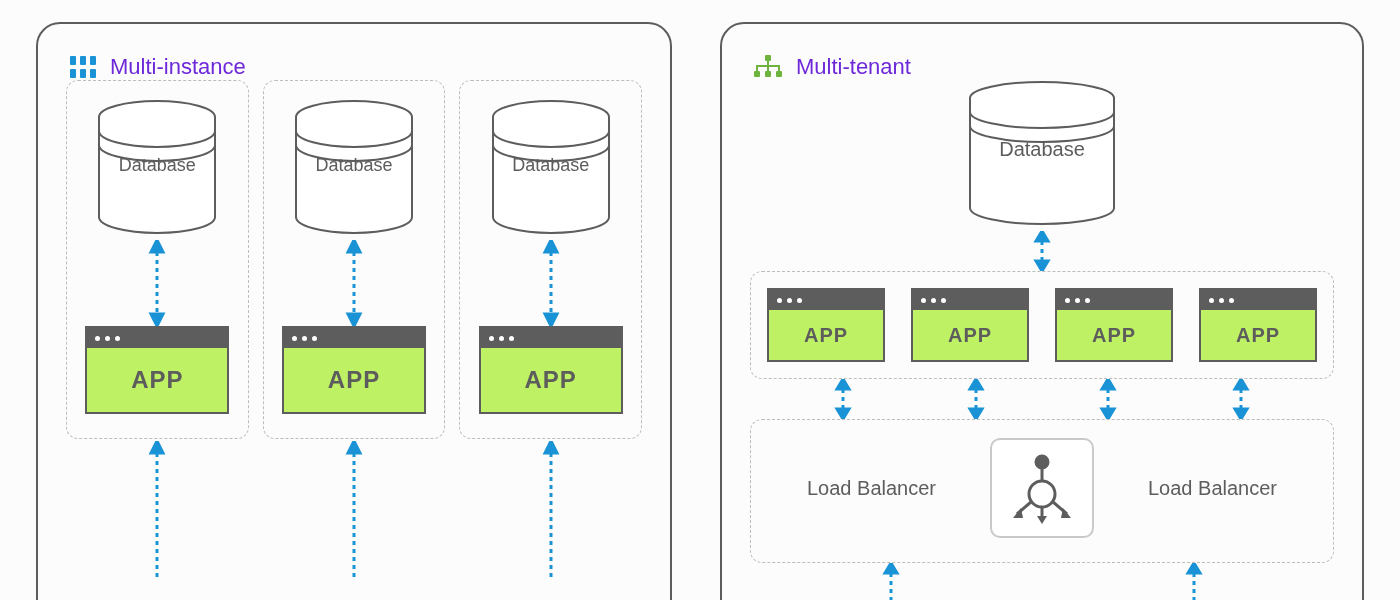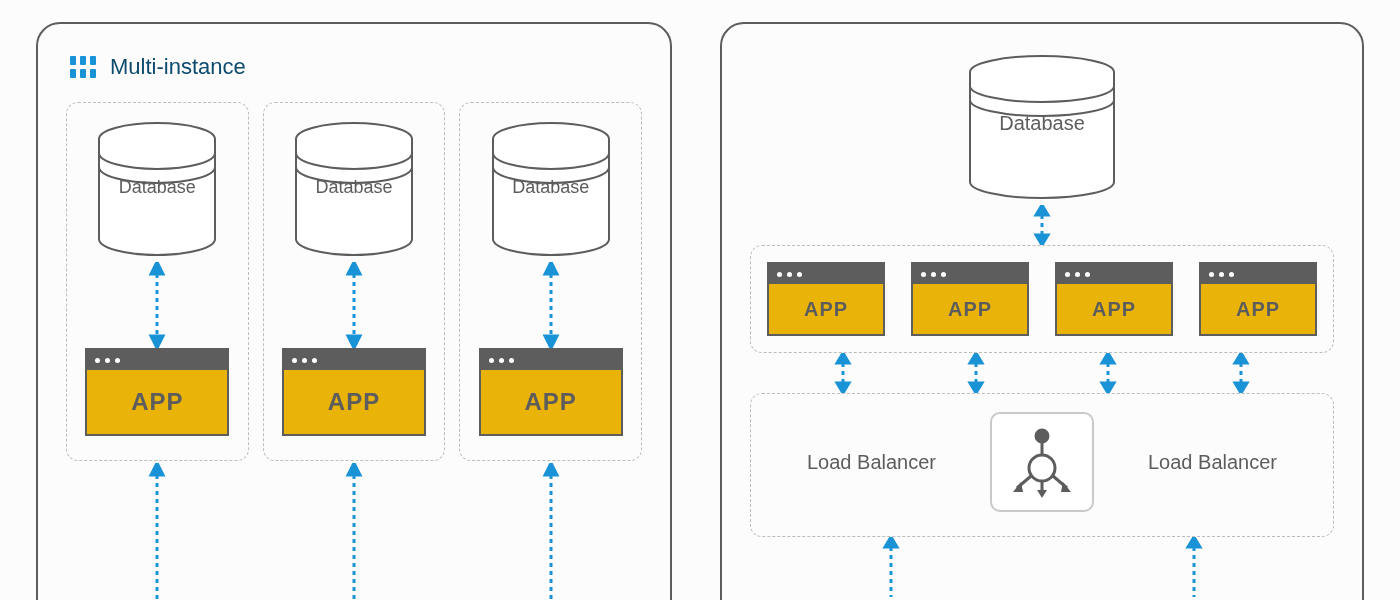--- a/index.html
+++ b/index.html
@@ -26,22 +26,21 @@
     background: #fff0; 
   }
   .panel-left  { left: 36px;  width: 636px; }
   .panel-right { left: 720px; width: 644px; }
 
   .panel-title {
     display: flex;
     align-items: center;
     gap: 14px;
     font-size: 22px;
-    color: #0c4a6e;
-    margin-bottom: 22px;
+    color: #6d28d9;
     padding-left: 4px;
   }
   .title-icon svg { display: block; }
 
   
   .mi-row {
     display: flex;
     gap: 14px;
     justify-content: space-between;
   }
@@ -72,21 +71,21 @@
   .db-large .db-label { margin-top: -92px; margin-bottom: 70px; font-size:20px; }
 
   .arrow-v { display:block; }
 
   .app {
     margin-top: 0;
     width: 144px;
   }
   .app-frame {
     border: 2px solid #5d5d5d;
-    background: #eab308;
+    background: #bef264;
   }
   .app-titlebar {
     height: 20px;
     background: #5d5d5d;
     display: flex;
     align-items: center;
     padding-left: 8px;
     gap: 5px;
   }
   .app-titlebar .dot {
@@ -305,20 +304,38 @@
             <g stroke="#1993d6" stroke-width="3" fill="#1993d6">
               <line x1="10" y1="12" x2="10" y2="140" stroke-dasharray="4 4"></line>
               <polygon points="10,0 4,12 16,12"></polygon>
             </g>
           </svg>
         </div>
     </div>
   </div>
 
   <div class="panel panel-right">
+    <div class="panel-title">
+      <span class="title-icon">
+        <svg width="28" height="24" viewBox="0 0 28 24">
+          <g fill="#6fb33f">
+            <rect x="11" y="0" width="6" height="6" rx="1"></rect>
+            <rect x="0" y="16" width="6" height="6" rx="1"></rect>
+            <rect x="11" y="16" width="6" height="6" rx="1"></rect>
+            <rect x="22" y="16" width="6" height="6" rx="1"></rect>
+          </g>
+          <g stroke="#6fb33f" stroke-width="2" fill="none">
+            <path d="M14 6 V11"></path>
+            <path d="M3 16 V11 H25 V16"></path>
+            <path d="M14 11 V16"></path>
+          </g>
+        </svg>
+      </span>
+      <span>Multi-tenant</span>
+    </div>
 
     <div class="mt-stack">
       <div class="mt-db-wrap db db-large">
         <svg width="160" height="150" viewBox="0 0 160 150">
           <g fill="#fff" stroke="#5d5d5d" stroke-width="2">
             <ellipse cx="80" cy="18" rx="72" ry="16"></ellipse>
             <path d="M8 18 V128 a72 16 0 0 0 144 0 V18"></path>
             <path d="M8 32 a72 16 0 0 0 144 0" fill="none"></path>
             <path d="M8 46 a72 16 0 0 0 144 0" fill="none"></path>
           </g>

